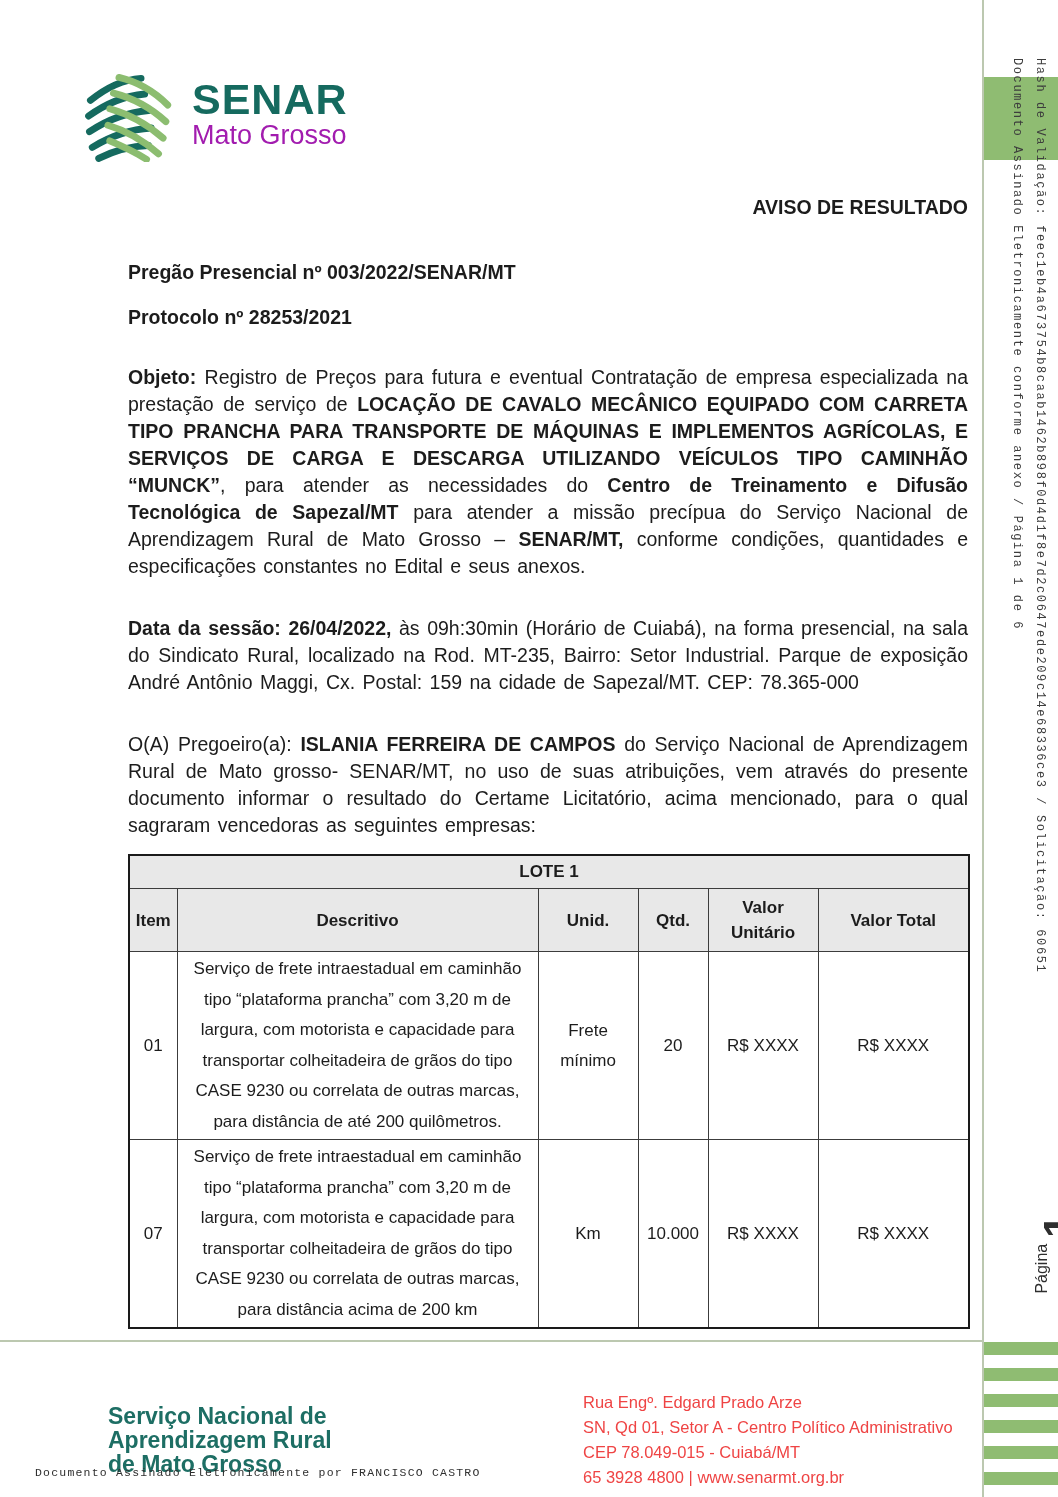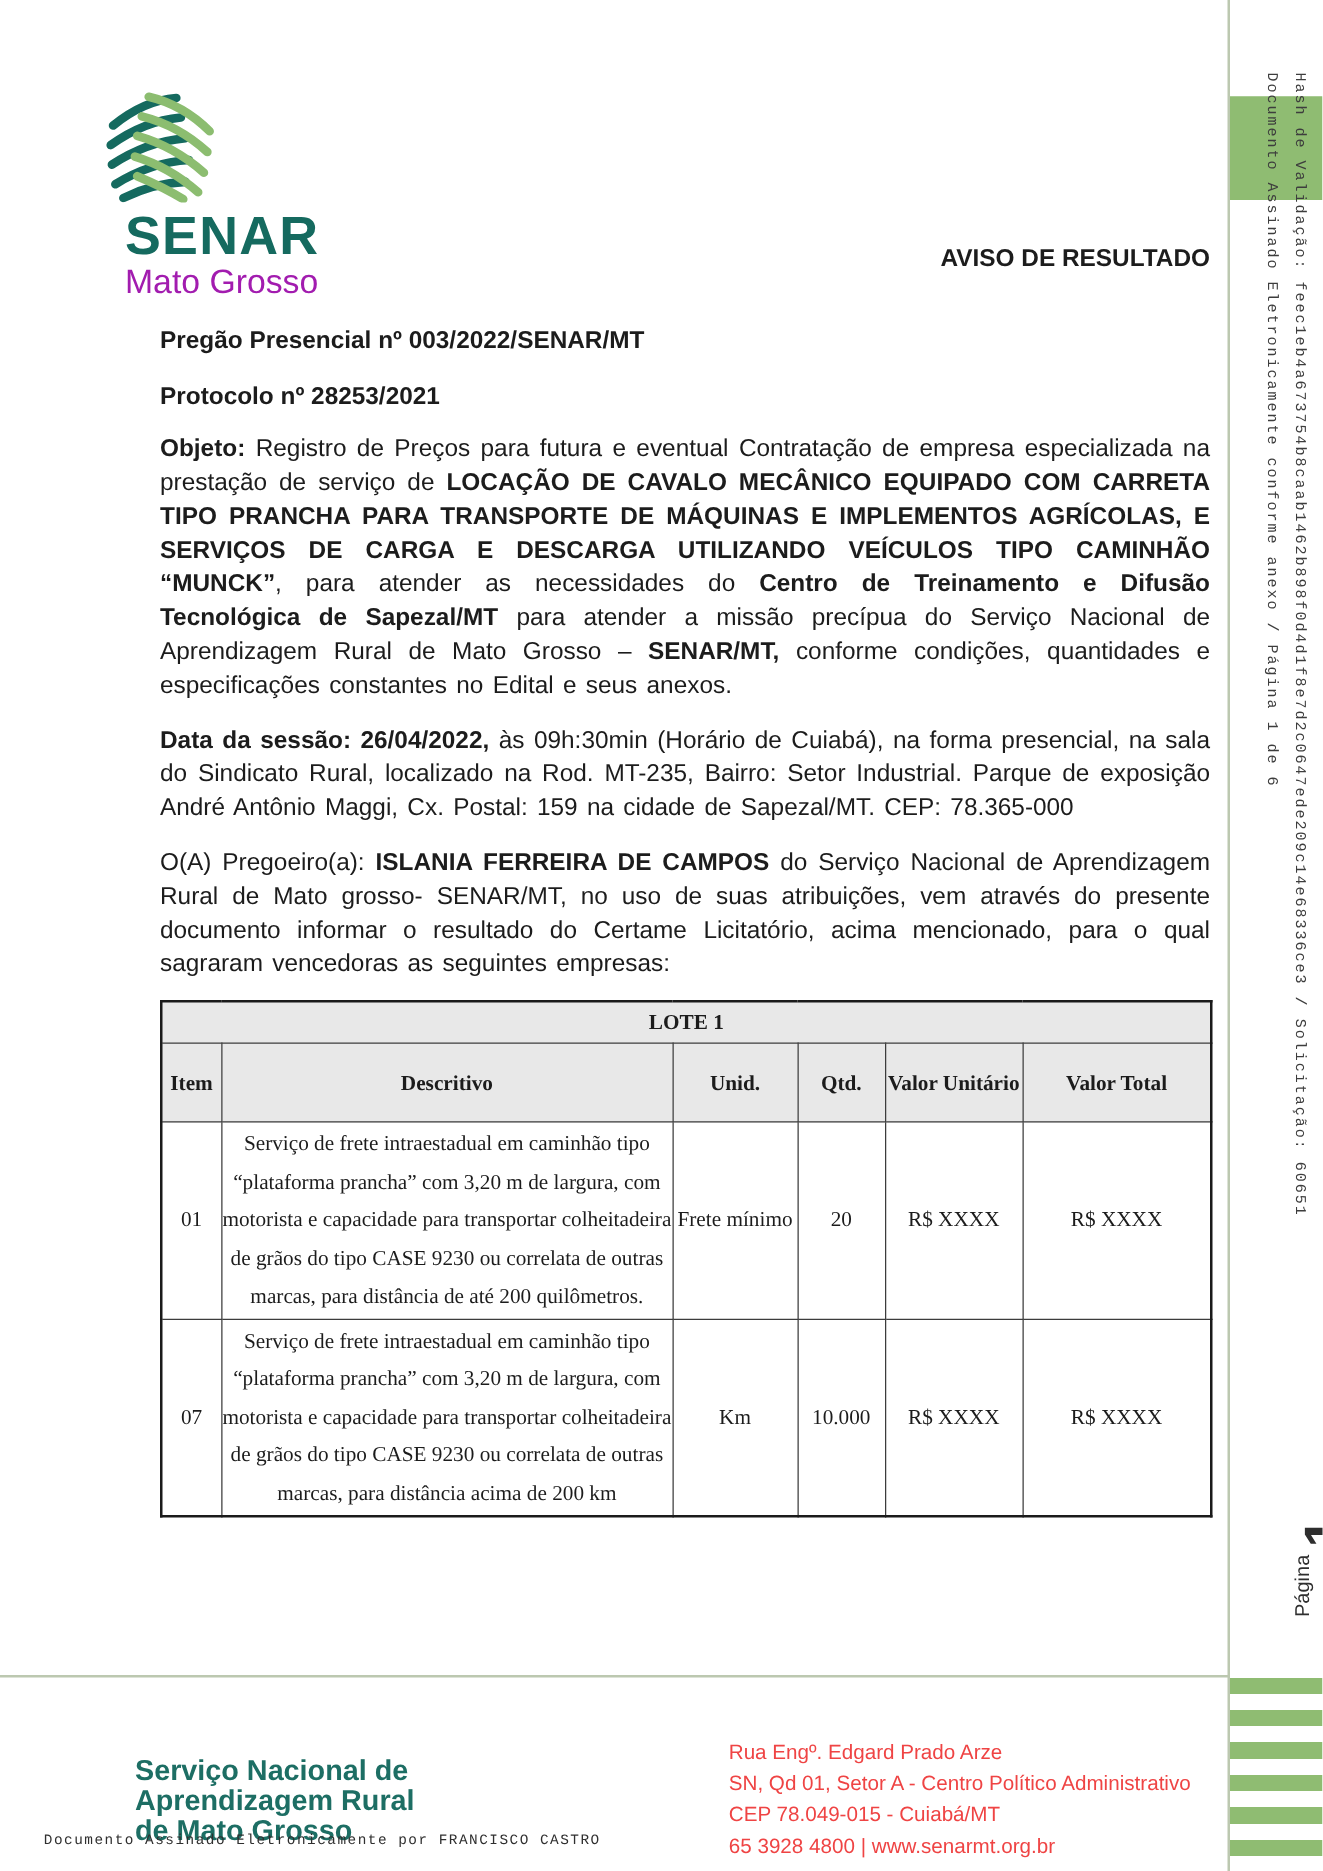--- a/index.html
+++ b/index.html
@@ -1,40 +1,40 @@
 <!DOCTYPE html>
 <html><head>
 <meta charset="utf-8">
 <style>
   html,body{margin:0;padding:0;background:#fff;}
   body{width:1058px;height:1497px;position:relative;overflow:hidden;
        font-family:"Liberation Sans",sans-serif;color:#1c1c1c;}
   .b{font-weight:bold;}
 
   
-  .logo{position:absolute;left:84px;top:72px;display:flex;flex-direction:column;}
+  .logo{position:absolute;left:84px;top:72px;display:flex;}
   .logo-icon{width:92px;height:90px;}
   .logo-text{margin-left:16px;margin-top:6px;}
   .logo-senar{font-size:43px;font-weight:bold;color:#156a5f;line-height:42px;letter-spacing:1px;}
   .logo-sub{font-size:27px;color:#a21caf;line-height:30px;}
 
   
   .doc{position:absolute;left:128px;top:196px;width:840px;}
   .doc-title{text-align:right;font-weight:bold;font-size:19.5px;margin:0;}
   .doc-sub{font-weight:bold;font-size:19.5px;margin:0;}
   .sub1{margin-top:42px;}
   .sub2{margin-top:22px;}
-  .para-list p{margin:17px 0 0 0;font-size:19.5px;line-height:27px;
+  .para-list p{margin:35px 0 0 0;font-size:19.5px;line-height:27px;
                text-align:justify;word-spacing:2px;}
 
   
   table.result{border-collapse:collapse;margin-top:15px;width:840px;
                border:2px solid #1a1a1a;table-layout:fixed;}
   table.result th,table.result td{border:1px solid #3c3c3c;font-size:17px;
-               text-align:center;vertical-align:middle;padding:2px 0;font-family:Liberation Serif, serif;}
+               text-align:center;vertical-align:middle;padding:2px 0;}
   .lote th{background:#e8e8e8;font-size:18px;font-weight:bold;height:28px;
            border-bottom:2px solid #1a1a1a;}
   .hdr th{background:#e8e8e8;font-weight:bold;font-size:18px;height:58px;
           line-height:25px;border-bottom:2px solid #1a1a1a;}
   td.c-descritivo{text-align:left;line-height:30.5px;padding:4px 9px;font-size:16.5px;}
   td.c-item,td.c-unid,td.c-qtd,td.c-valor-unitario,td.c-valor-total{line-height:30px;}
   td.c-qtd{padding:2px 1px;}
 
   
   .v-rule{position:absolute;left:982px;top:0;width:2px;height:1497px;background:#bcc8b0;}

